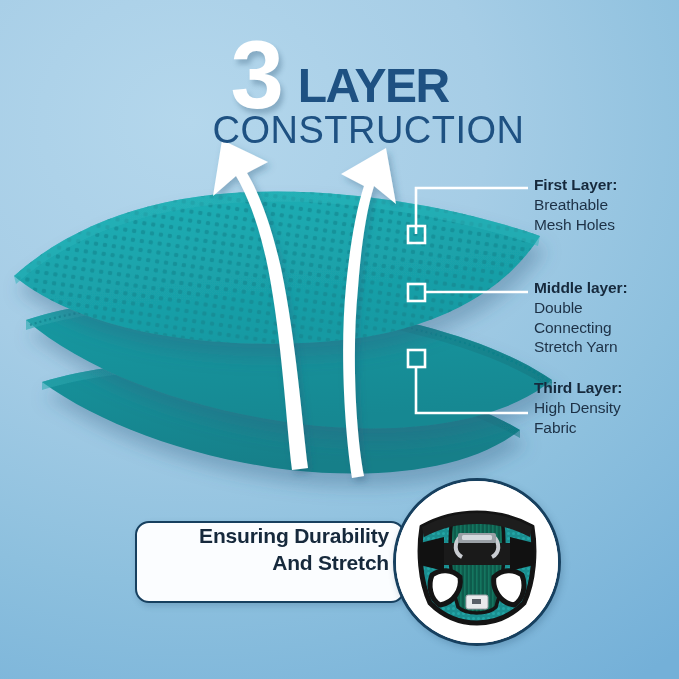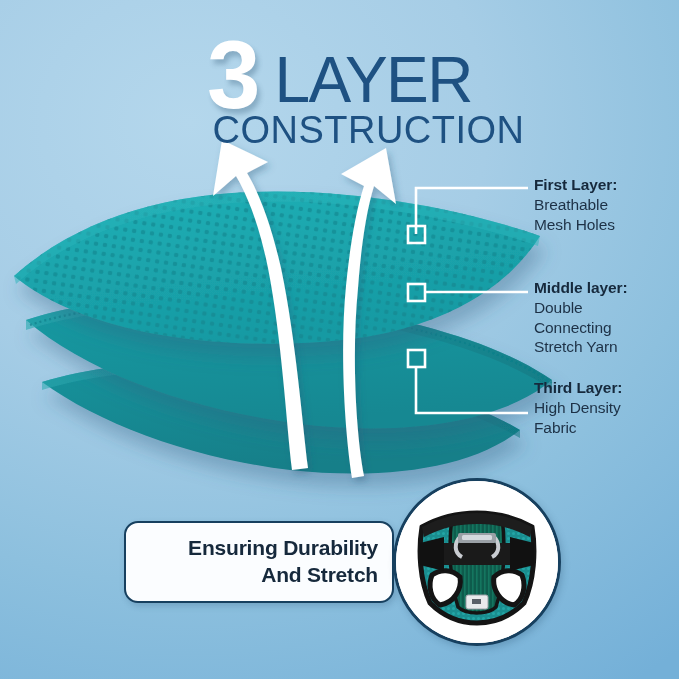--- a/index.html
+++ b/index.html
@@ -31,22 +31,22 @@
   }
   #big-three {
     font-size: 96px;
     font-weight: 700;
     color: #ffffff;
     letter-spacing: -4px;
     text-shadow: 3px 5px 5px rgba(40,80,110,0.30);
     vertical-align: -6px;
   }
   #word-layer {
-    font-size: 64px;
-    font-weight: 400;
+    font-size: 48px;
+    font-weight: 700;
     color: #1e5182;
     letter-spacing: -1.5px;
     margin-left: 18px;
   }
   #word-construction {
     display: block;
     font-size: 38px;
     font-weight: 400;
     color: #1e5182;
     letter-spacing: 0.5px;
@@ -83,28 +83,28 @@
     color: #1d3146;
     font-size: 15.5px;
   }
   #callout-1 { left: 534px; top: 175px; }
   #callout-2 { left: 534px; top: 278px; }
   #callout-3 { left: 534px; top: 378px; }
 
   
   #banner {
     position: absolute;
-    left: 124px; top: 521px;
+    left: 135px; top: 521px;
     width: 266px; height: 78px;
     background: #fbfdff;
     border: 2.5px solid #17405f;
     border-radius: 14px;
     box-shadow: 2px 3px 6px rgba(30,70,105,0.22);
     display: flex;
-    align-items: center;
+    align-items: flex-start;
     justify-content: center;
   }
   #banner-text {
     color: #16293c;
     font-size: 21px;
     font-weight: 700;
     line-height: 1.28;
     text-align: right;
     letter-spacing: -0.2px;
     padding-right: 14px;

